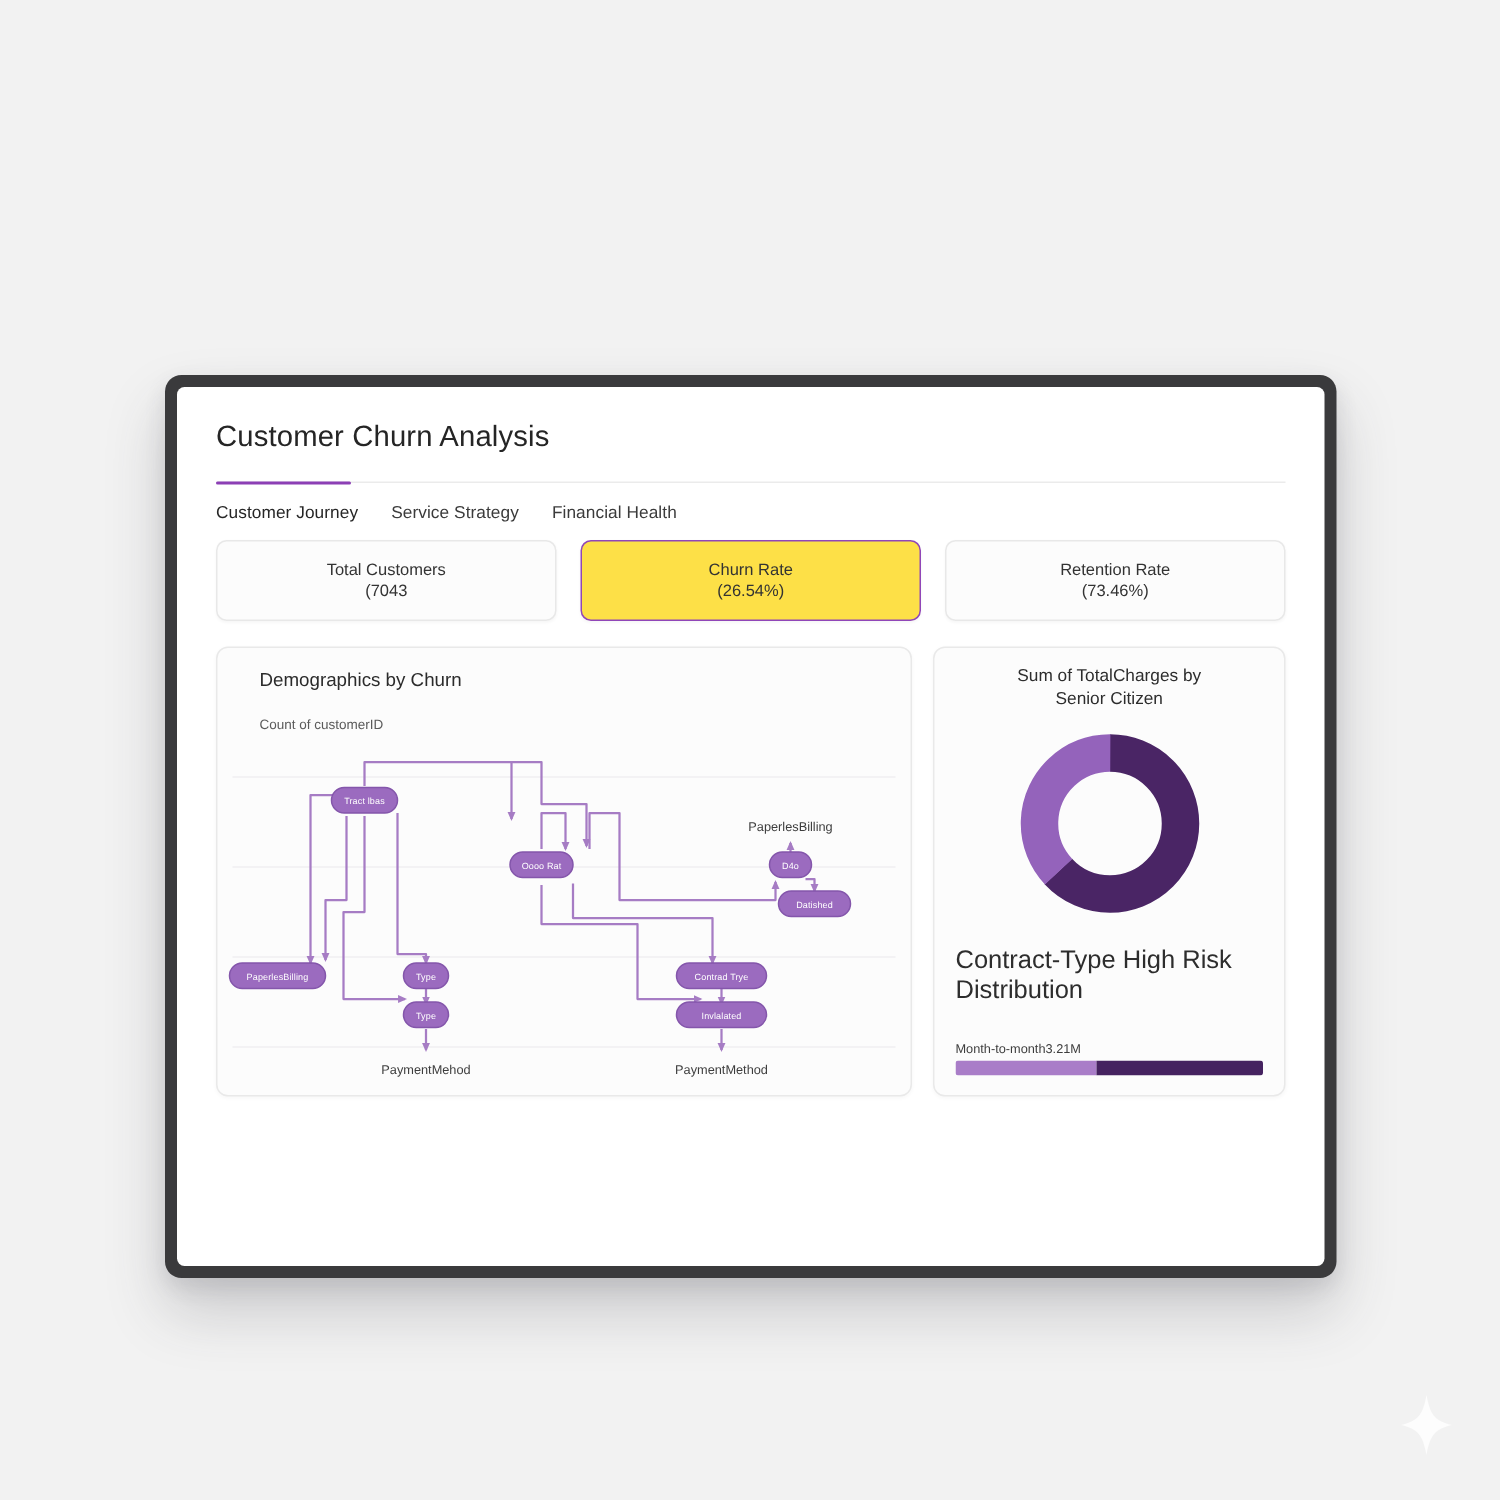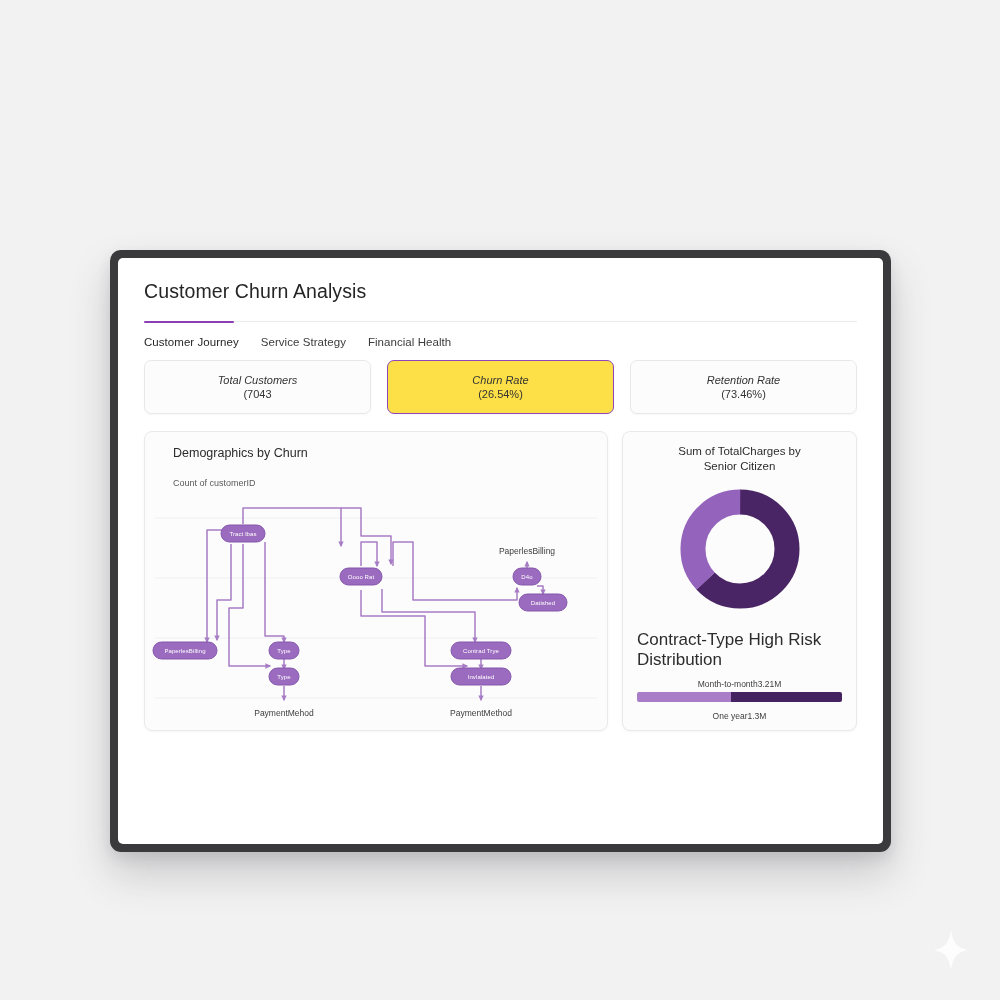--- a/index.html
+++ b/index.html
@@ -90,21 +90,21 @@
     align-items: center;
     justify-content: center;
     gap: 2px;
     box-shadow: 0 1px 2px rgba(0,0,0,0.035);
     cursor: pointer;
   }
   .kpi-card.selected {
     border: 1.6px solid #9046b8;
     background: #fde047;
   }
-  .kpi-label { font-size: 11px; color: #333; font-style: italic; }
+  .kpi-label { font-size: 11px; color: #333; }
   .kpi-value { font-size: 11px; color: #333; }
 
   
   #panel-row {
     margin-top: 17px;
     display: flex;
     gap: 14px;
     height: 300px;
   }
   .panel {
@@ -166,24 +166,24 @@
   #donut-wrap svg { display: block; }
 
   
   #risk-block { margin-top: 14px; }
   #risk-title {
     font-size: 17px;
     color: #2d2d2d;
   }
   .bar-caption {
     display: flex;
-    justify-content: center;
+    justify-content: flex-start;
     font-size: 8.5px;
     color: #3d3d3d;
-    margin-top: 9px;
+    margin-top: 24px;
   }
   #stacked-bar {
     margin-top: 3px;
     height: 10px;
     width: 100%;
     display: flex;
     border-radius: 2px;
     overflow: hidden;
   }
   .bar-seg { height: 100%; }

